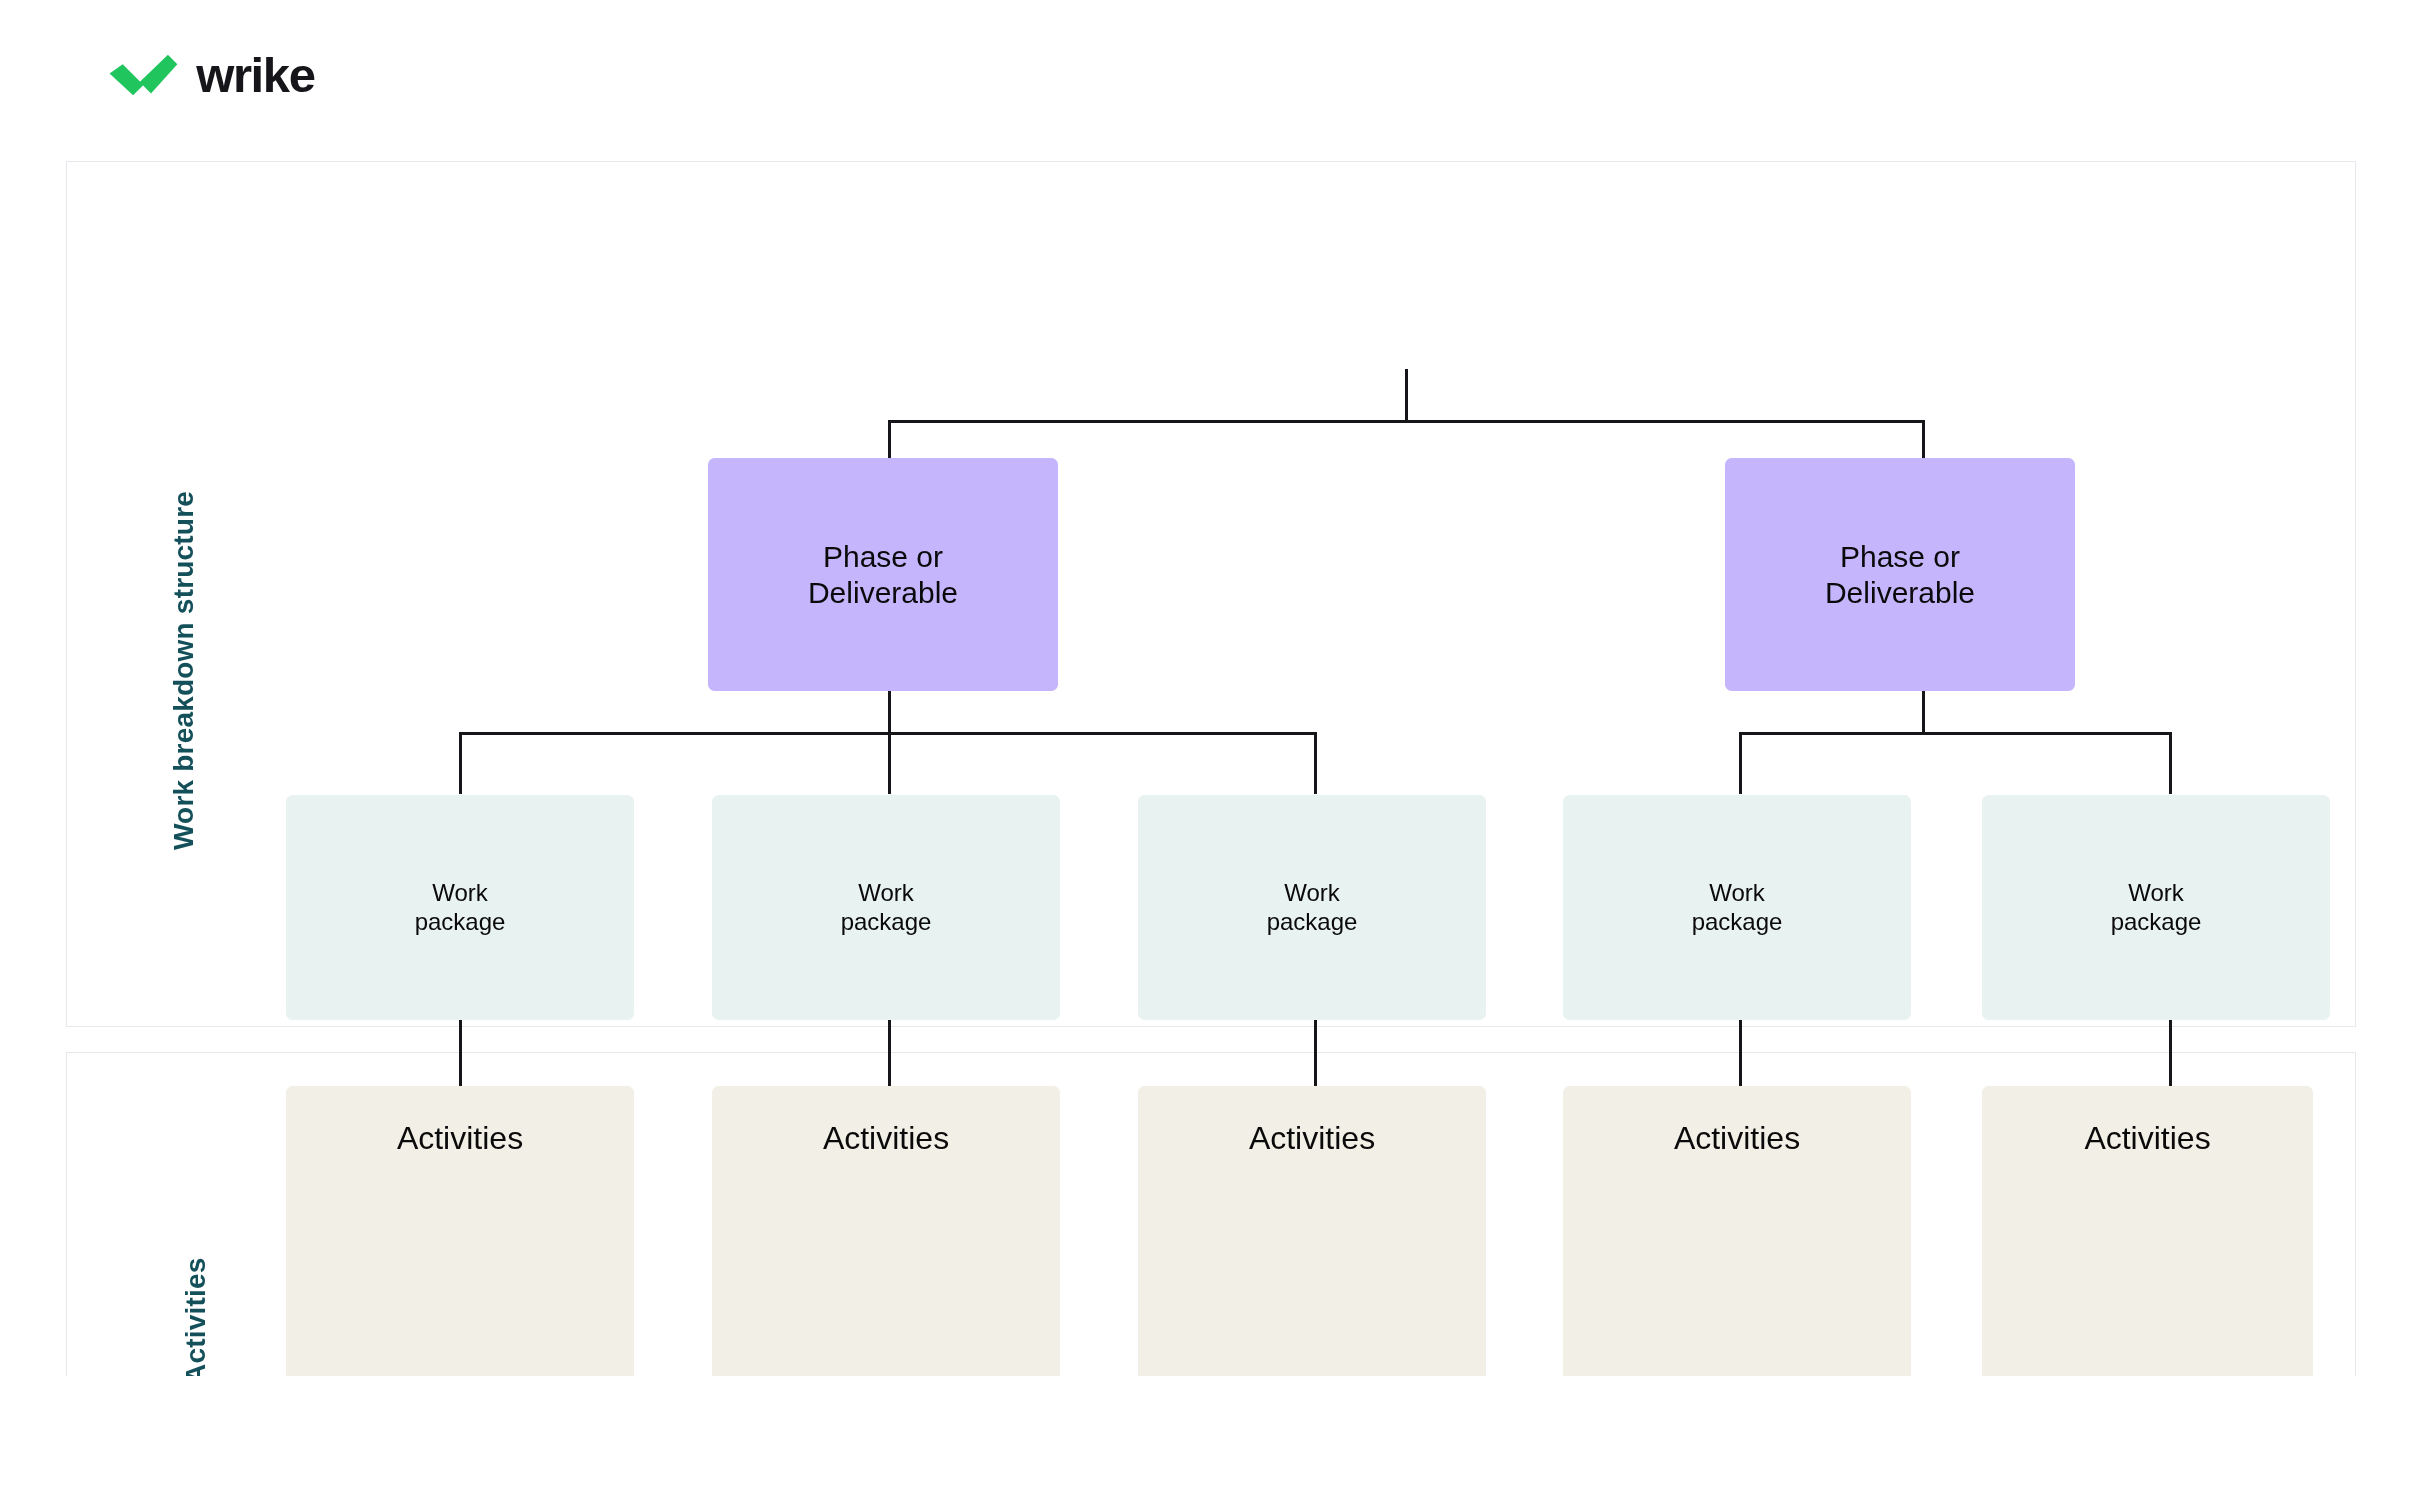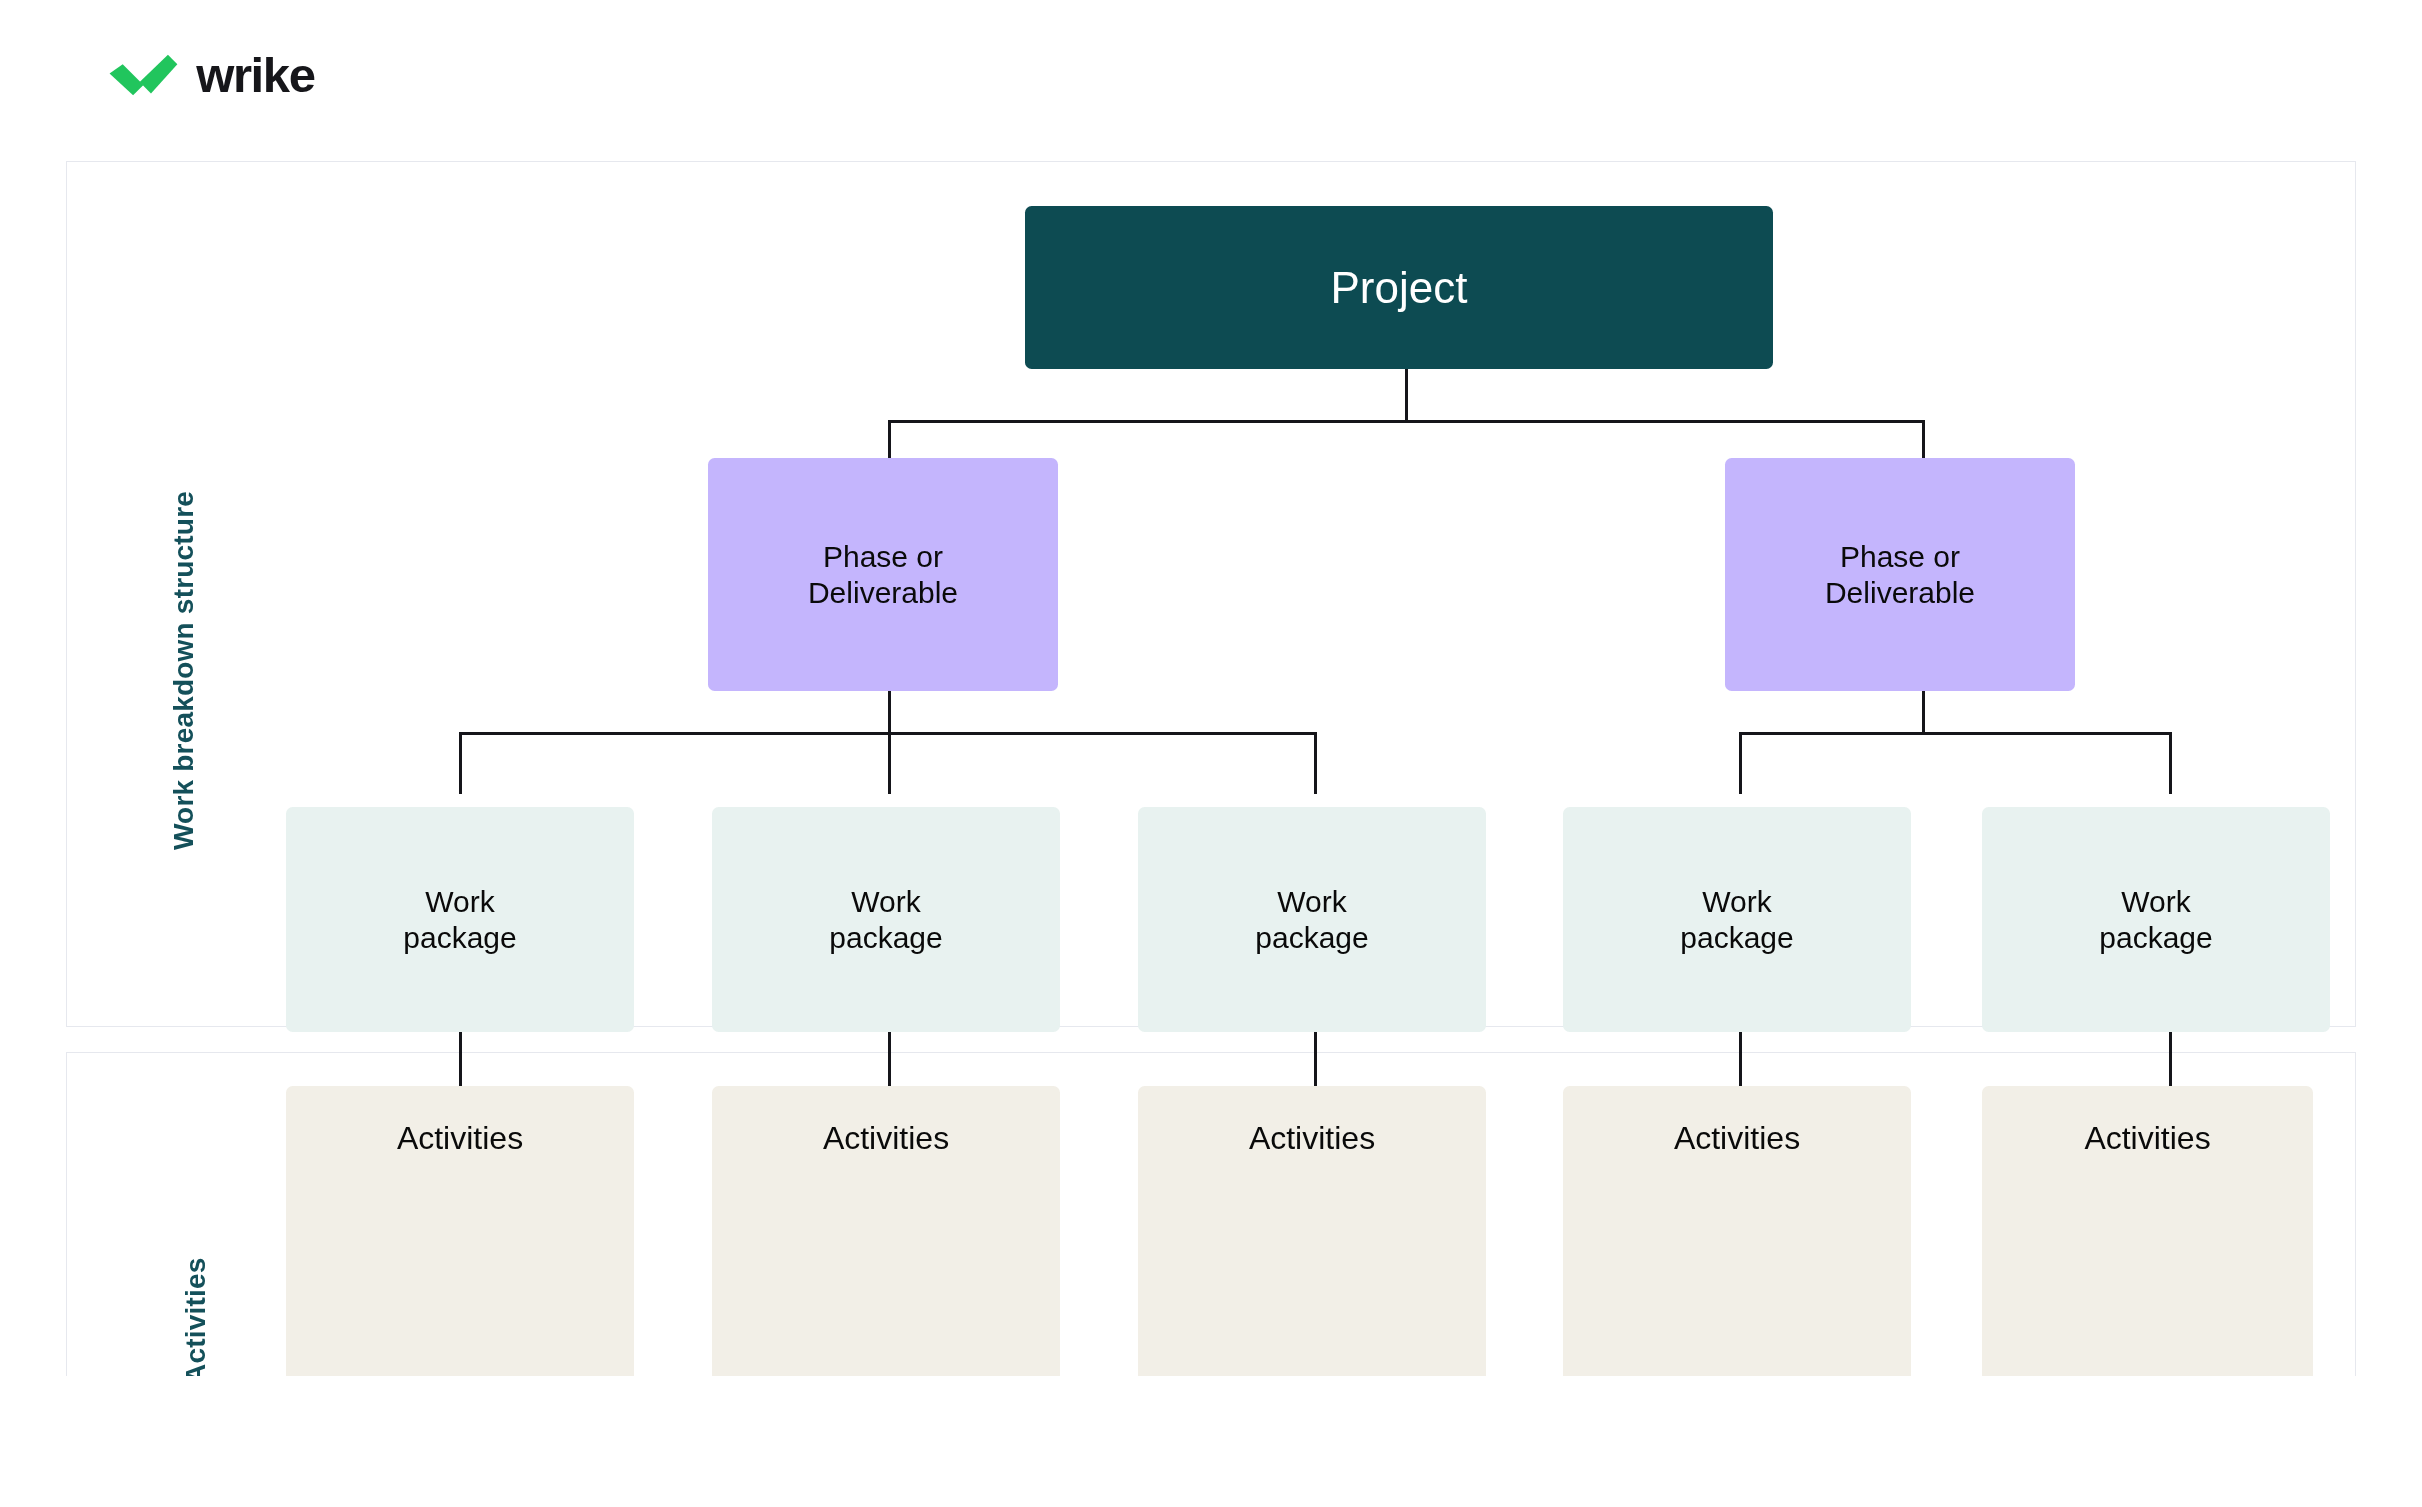--- a/index.html
+++ b/index.html
@@ -100,22 +100,21 @@
     font-size: 44px;
   }
   .node-phase {
     background: #c4b5fd;
     color: #0a0a0a;
     font-size: 30px;
   }
   .node-work {
     background: #e8f2f0;
     color: #0a0a0a;
-    font-size: 30px;
-    margin-top: 12px;
+    font-size: 24px;
   }
   .node-activities {
     background: #f2efe7;
     color: #0a0a0a;
     font-size: 32px;
     align-items: flex-start;
     padding-top: 34px;
   }
 
   
@@ -163,23 +162,20 @@
   <div class="conn conn-h" style="left:1739px; top:732px; width:432px;"></div>
   <div class="conn conn-v" style="left:1739px; top:732px; height:62px;"></div>
   <div class="conn conn-v" style="left:2169px; top:732px; height:62px;"></div>
 
   <div class="conn conn-v" style="left:459px; top:1020px; height:66px;"></div>
   <div class="conn conn-v" style="left:888px; top:1020px; height:66px;"></div>
   <div class="conn conn-v" style="left:1314px; top:1020px; height:66px;"></div>
   <div class="conn conn-v" style="left:1739px; top:1020px; height:66px;"></div>
   <div class="conn conn-v" style="left:2169px; top:1020px; height:66px;"></div>
 
-  <div class="node node-project" style="left:1025px; top:206px; width:748px; height:163px;">
-    <span>Project</span>
-  </div>
 
   <div class="node node-phase" style="left:708px; top:458px; width:350px; height:233px;">
     <span>
       <span>Phase or</span><br>
       <span>Deliverable</span>
     </span>
   </div>
   <div class="node node-phase" style="left:1725px; top:458px; width:350px; height:233px;">
     <span>
       <span>Phase or</span><br>

